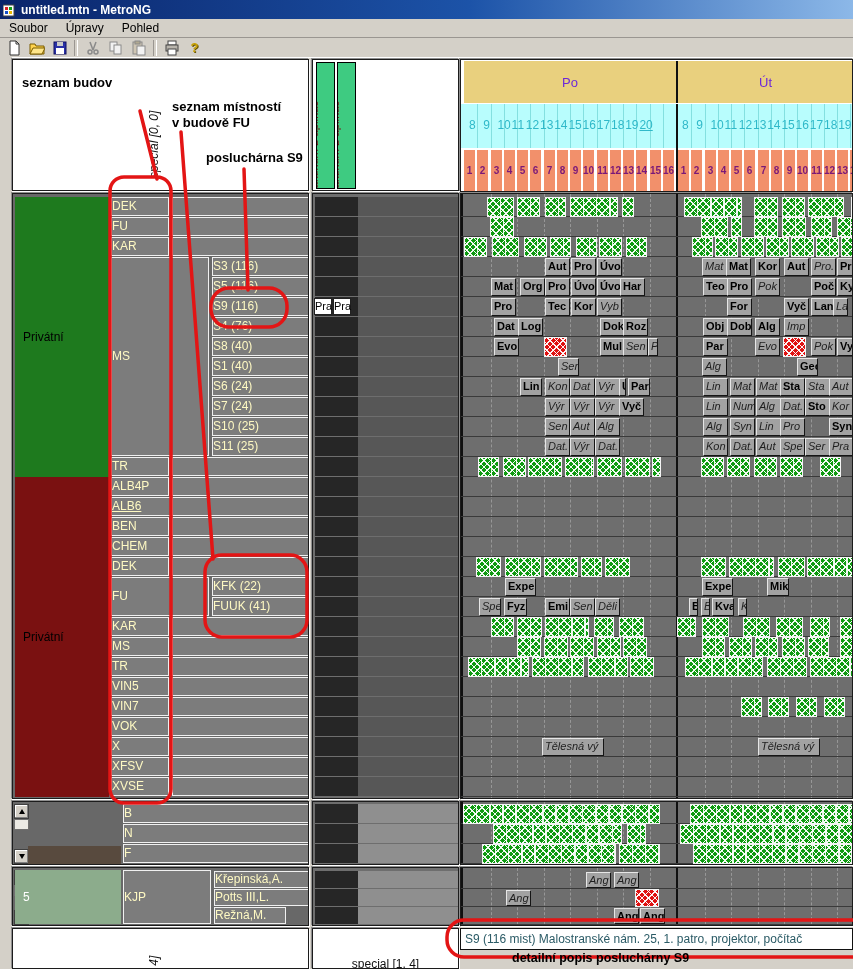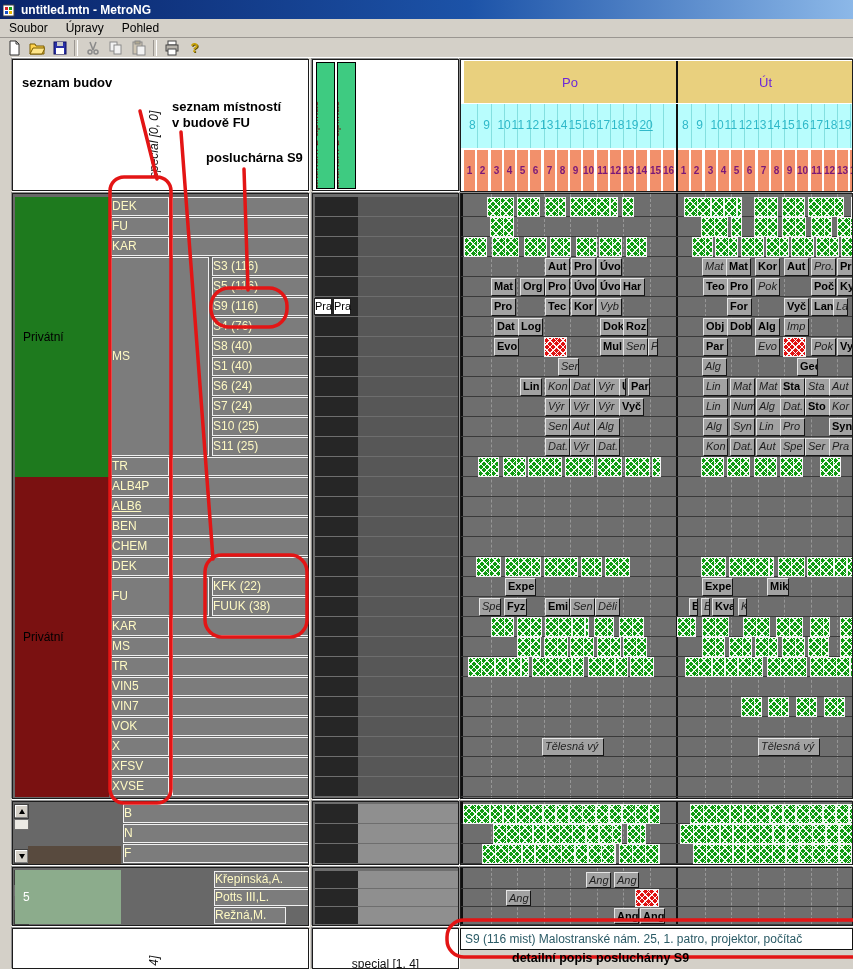--- a/index.html
+++ b/index.html
@@ -283,21 +283,21 @@
       <div class="bcell" style="left: 98px; top: 303px; width: 71px; height: 19px; text-decoration: underline;">ALB6</div>
       <div class="bcell" style="left: 159px; top: 303px; width: 137px; height: 19px;"></div>
       <div class="bcell" style="left: 98px; top: 323px; width: 58px; height: 19px;">BEN</div>
       <div class="bcell" style="left: 159px; top: 323px; width: 137px; height: 19px;"></div>
       <div class="bcell" style="left: 98px; top: 343px; width: 58px; height: 19px;">CHEM</div>
       <div class="bcell" style="left: 159px; top: 343px; width: 137px; height: 19px;"></div>
       <div class="bcell" style="left: 98px; top: 363px; width: 58px; height: 19px;">DEK</div>
       <div class="bcell" style="left: 159px; top: 363px; width: 137px; height: 19px;"></div>
       <div class="bcell" style="left: 98px; top: 383px; width: 98px; height: 39px; display: flex; align-items: center;">FU</div>
       <div class="bcell" style="left: 199px; top: 383px; width: 97px; height: 19px;">KFK (22)</div>
-      <div class="bcell" style="left: 199px; top: 403px; width: 97px; height: 19px;">FUUK (38)</div>
+      <div class="bcell" style="left: 199px; top: 403px; width: 97px; height: 19px;">FUUK (41)</div>
       <div class="bcell" style="left: 98px; top: 423px; width: 58px; height: 19px;">KAR</div>
       <div class="bcell" style="left: 159px; top: 423px; width: 137px; height: 19px;"></div>
       <div class="bcell" style="left: 98px; top: 443px; width: 58px; height: 19px;">MS</div>
       <div class="bcell" style="left: 159px; top: 443px; width: 137px; height: 19px;"></div>
       <div class="bcell" style="left: 98px; top: 463px; width: 58px; height: 19px;">TR</div>
       <div class="bcell" style="left: 159px; top: 463px; width: 137px; height: 19px;"></div>
       <div class="bcell" style="left: 98px; top: 483px; width: 58px; height: 19px;">VIN5</div>
       <div class="bcell" style="left: 159px; top: 483px; width: 137px; height: 19px;"></div>
       <div class="bcell" style="left: 98px; top: 503px; width: 58px; height: 19px;">VIN7</div>
       <div class="bcell" style="left: 159px; top: 503px; width: 137px; height: 19px;"></div>
@@ -661,20 +661,21 @@
 
   <div class="panel" id="kjpLeft" style="left:12px;top:867px;width:297px;height:59px;background:#686868;">
       <div class="sarr" style="left: 1px; top: 2px;">
         <div class="tri-up"></div>
       </div>
       <div class="thumb" style="left: 1px; top: 17px; height: 9px;"></div>
       <div class="sarr" style="left: 1px; top: 42px;">
         <div class="tri-dn"></div>
       </div>
       <div class="blk" style="left: 2px; top: 2px; width: 106px; height: 54px; background: rgb(140, 172, 140); color: rgb(255, 255, 255);">5</div>
+      <div class="bcell" style="left: 110px; top: 2px; width: 88px; height: 54px; display: flex; align-items: center;">KJP</div>
       <div class="bcell" style="left: 201px; top: 3px; width: 95px; height: 17px; line-height: 15px;">Křepinská,A.</div>
       <div class="bcell" style="left: 201px; top: 21px; width: 95px; height: 17px; line-height: 15px;">Potts III,L.</div>
       <div class="bcell" style="left: 201px; top: 39px; width: 72px; height: 17px; line-height: 15px;">Režná,M.</div>
     </div>
   <div class="panel" id="kjpMid" style="left:312px;top:867px;width:147px;height:59px;">
       <div class="mdark" style="left: 2px; top: 3px; width: 43px; height: 17px;"></div>
       <div class="mlight2" style="left: 45px; top: 3px; width: 100px; height: 17px;"></div>
       <div class="mdark" style="left: 2px; top: 21px; width: 43px; height: 17px;"></div>
       <div class="mlight2" style="left: 45px; top: 21px; width: 100px; height: 17px;"></div>
       <div class="mdark" style="left: 2px; top: 39px; width: 43px; height: 17px;"></div>

